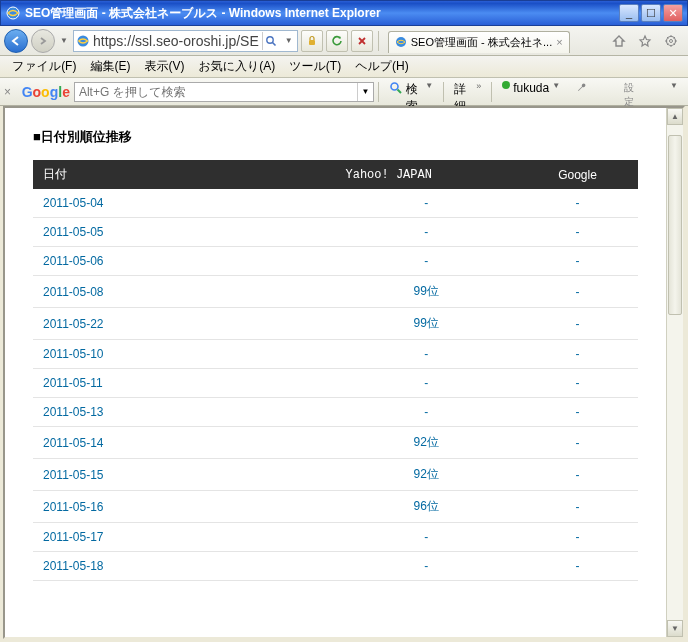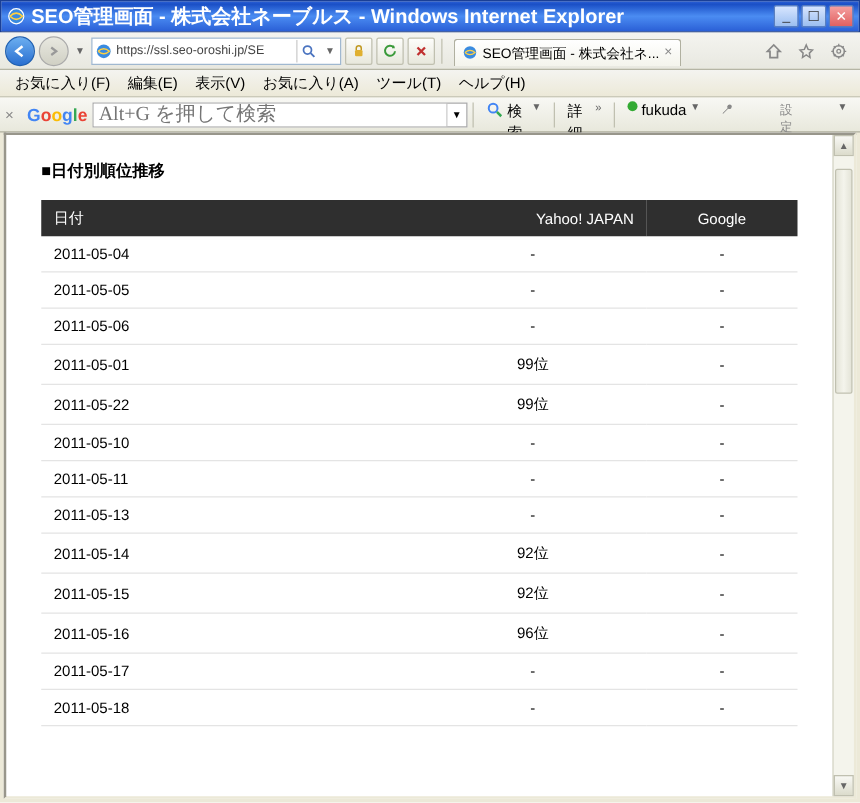--- a/index.html
+++ b/index.html
@@ -22,21 +22,21 @@
   color: #fff;
 }
 .titlebar .ie-icon {
   width: 16px; height: 16px;
   display: inline-flex; align-items: center; justify-content: center;
   margin-right: 4px;
 }
 .titlebar .title-text {
   flex: 1;
   font-weight: bold;
-  font-size: 16px;
+  font-size: 12px;
 }
 .titlebar .win-btns { display: flex; gap: 2px; }
 .titlebar .win-btn {
   width: 20px; height: 18px;
   background: linear-gradient(to bottom, #d8e6ff, #9bbef0);
   border: 1px solid #5a7fbf;
   border-radius: 2px;
   display: flex; align-items: center; justify-content: center;
   font-size: 11px;
   color: #333;
@@ -84,21 +84,21 @@
   display: flex;
   align-items: center;
   padding: 0 2px;
   gap: 3px;
 }
 .addr-box .ie-sm {
   width: 14px; height: 14px;
 }
 .addr-box .url {
   flex: 1;
-  font-size: 10px; color: #444;
+  font-size: 14px; color: #444;
   overflow: hidden; white-space: nowrap;
 }
 .addr-box .search-btn {
   width: 18px; height: 18px;
   border-left: 1px solid #ccc;
   display: flex; align-items: center; justify-content: center;
 }
 .addr-box .dd {
   width: 12px; font-size: 8px; color: #666;
   display: flex; align-items: center; justify-content: center;
@@ -176,21 +176,21 @@
 .tb-search {
   flex: 0 0 300px;
   height: 20px;
   border: 1px solid #aaa;
   background: #fff;
   display: flex;
   align-items: center;
 }
 .tb-search input {
   flex: 1; border: none; outline: none;
-  font-size: 16px; padding: 0 4px; color: #888; font-family: Liberation Serif, serif;
+  font-size: 12px; padding: 0 4px; color: #888;
 }
 .tb-search .dd {
   width: 16px; height: 18px;
   border-left: 1px solid #ccc;
   display: flex; align-items: center; justify-content: center;
   font-size: 8px;
 }
 .tb-btn {
   height: 22px;
   padding: 0 6px;
@@ -225,26 +225,26 @@
   border-collapse: collapse;
   font-size: 12px;
 }
 table.rank thead th {
   background: #2f2f2f;
   color: #fff;
   font-weight: normal;
   padding: 6px 10px;
 }
 table.rank th:nth-child(1){ text-align: left; width: 50%; }
-table.rank th:nth-child(2){ text-align: right; width: 30%; }
+table.rank th:nth-child(2){ text-align: left; width: 30%; font-family: Liberation Mono, monospace; }
 table.rank th:nth-child(3){ text-align: center; width: 20%; }
 table.rank tbody td {
   padding: 7px 10px;
   border-bottom: 1px solid #e4e4e4;
-  color: #000000;
+  color: #0369a1;
 }
 table.rank td:nth-child(1){ text-align: left; }
 table.rank td:nth-child(2){ text-align: center; }
 table.rank td:nth-child(3){ text-align: center; }
 .vscroll {
   width: 17px;
   background: #f0f0e8;
   border-left: 1px solid #d0d0c0;
   display: flex; flex-direction: column;
 }
@@ -357,21 +357,21 @@
       <svg width="14" height="14" viewBox="0 0 14 14">
           <circle cx="7" cy="7" r="4.5" fill="none" stroke="#888" stroke-width="1.2"></circle>
           <circle cx="7" cy="7" r="1.5" fill="none" stroke="#888"></circle>
           <path d="M7 1 L7 3 M7 11 L7 13 M1 7 L3 7 M11 7 L13 7 M3 3 L4.5 4.5 M9.5 9.5 L11 11 M11 3 L9.5 4.5 M4.5 9.5 L3 11" stroke="#888"></path>
         </svg>
     </div>
   </div>
 </div>
 
 <div class="menubar">
-  <span class="menu-item">お気に入り(F)</span>
+  <span class="menu-item">ファイル(F)</span>
   <span class="menu-item">編集(E)</span>
   <span class="menu-item">表示(V)</span>
   <span class="menu-item">お気に入り(A)</span>
   <span class="menu-item">ツール(T)</span>
   <span class="menu-item">ヘルプ(H)</span>
 </div>
 
 <div class="toolbar">
   <span class="tb-x">×</span>
   <span class="google-logo"><span class="g1">G</span><span class="g2">o</span><span class="g3">o</span><span class="g4">g</span><span class="g5">l</span><span class="g6">e</span></span>
@@ -434,21 +434,21 @@
               <td>2011-05-05</td>
               <td>-</td>
               <td>-</td>
             </tr>
             <tr>
               <td>2011-05-06</td>
               <td>-</td>
               <td>-</td>
             </tr>
             <tr>
-              <td>2011-05-01</td>
+              <td>2011-05-08</td>
               <td>99位</td>
               <td>-</td>
             </tr>
             <tr>
               <td>2011-05-22</td>
               <td>99位</td>
               <td>-</td>
             </tr>
             <tr>
               <td>2011-05-10</td>

